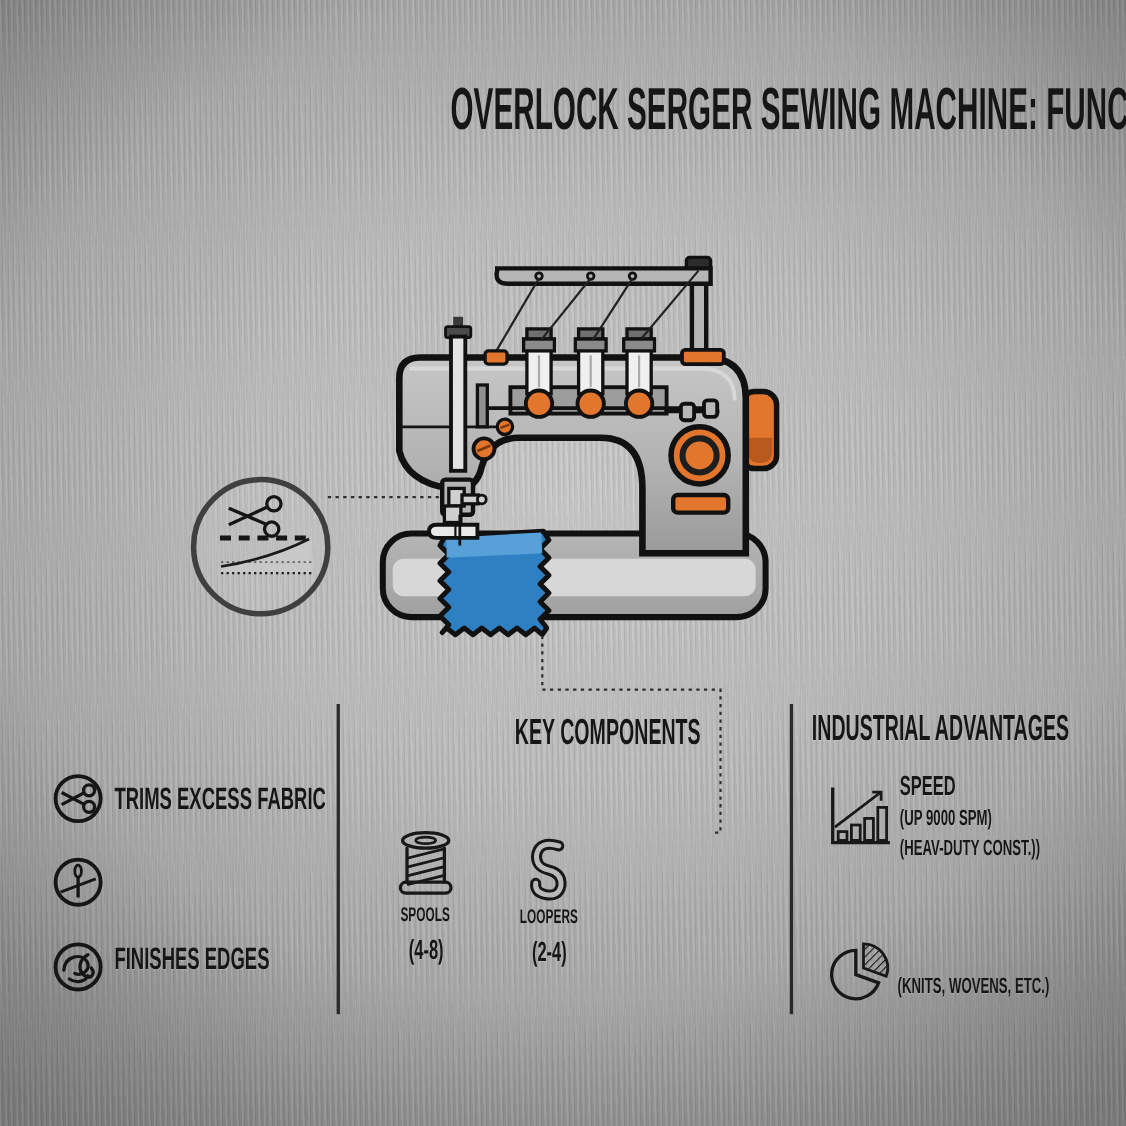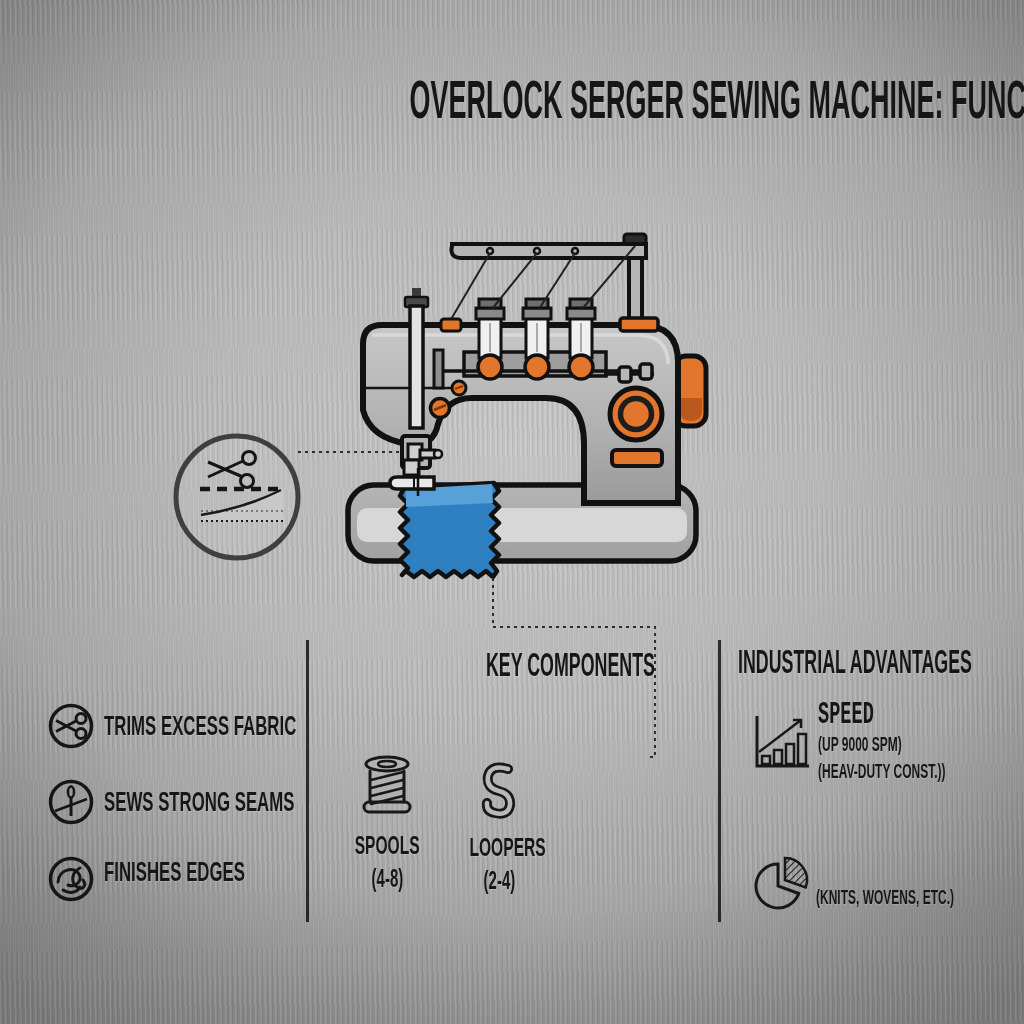--- a/index.html
+++ b/index.html
@@ -28,26 +28,26 @@
   .sec-head{font-size:33px;line-height:33px;}
   .sec-head .cx{transform:scaleX(0.54);}
 
   .item-label{font-size:28px;line-height:28px;}
   .item-label .cx{transform:scaleX(0.60);}
   .item-sub{font-size:25px;line-height:25px;}
   .item-sub .cx{transform:scaleX(0.60);}
 
   .comp-col{width:110px;text-align:center;}
   .comp-iconbox{height:70px;display:flex;align-items:flex-end;justify-content:center;}
-  .comp-label{font-size:26px;line-height:26px;margin-top:14px;}
+  .comp-label{font-size:18px;line-height:26px;}
   .comp-label .cx{transform:scaleX(0.60);}
   .comp-count{font-size:25px;line-height:25px;margin-top:8px;}
   .comp-count .cx{transform:scaleX(0.60);}
 
-  .adv-label{font-size:31px;line-height:30px;font-family:Liberation Mono, monospace;}
+  .adv-label{font-size:25px;line-height:30px;}
   .adv-label .cx{transform:scaleX(0.60);}
   .adv-detail{font-size:20px;line-height:27px;}
   .adv-detail .cx{transform:scaleX(0.60);}
 
   .vdivider{width:3px;background:var(--divider,#1c1c1c);opacity:.9;}
 
   svg .f-orange{fill:var(--orange,#e2762c);}
   svg .f-orange-dark{fill:var(--orange-dark,#b9591e);}
   svg .f-blue{fill:var(--fabric-blue,#2f80c3);}
   svg .f-blue-light{fill:var(--fabric-blue-light,#57a0d8);}
@@ -209,37 +209,34 @@
   <div class="abs txt item-label" style="left:104px;top:712px">
     <span class="cx oxl">TRIMS EXCESS FABRIC</span>
   </div>
 
   <svg class="abs" style="left:47px;top:778px" width="48" height="48" viewBox="0 0 48 48" fill="none" stroke="#161616">
     <circle cx="24" cy="24" r="20.5" stroke-width="3.5"></circle>
     <ellipse cx="24" cy="14" rx="3" ry="5.5" stroke-width="2.5"></ellipse>
     <line x1="24" y1="19.5" x2="24" y2="38" stroke-width="3"></line>
     <line x1="8" y1="33" x2="40" y2="21" stroke-width="2.5"></line>
   </svg>
-  <div class="abs txt item-label" style="left:104px;top:788px">
-    <span class="cx oxl">SEWS STRONG SEAMS</span>
-  </div>
 
   <svg class="abs" style="left:47px;top:855px" width="48" height="48" viewBox="0 0 48 48" fill="none" stroke="#161616">
     <circle cx="24" cy="24" r="20.5" stroke-width="3.5"></circle>
     <path d="M 11,27 C 12,14 27,11 32,19 C 36,26 28,33 21,30" stroke-width="3" stroke-linecap="round"></path>
     <path d="M 33,13 C 25,17 23,27 30,32 C 36,36 40,30 36,25" stroke-width="3" stroke-linecap="round"></path>
     <path d="M 16,35 C 22,39 30,38 33,32" stroke-width="3" stroke-linecap="round"></path>
   </svg>
   <div class="abs txt item-label" style="left:104px;top:858px">
     <span class="cx oxl">FINISHES EDGES</span>
   </div>
 
   <div class="abs vdivider" style="left:306px;top:640px;height:282px"></div>
 
-  <div class="abs txt sec-head" style="left:414px;top:648px;width:240px;text-align:center">
+  <div class="abs txt sec-head" style="left:396px;top:648px;width:240px;text-align:center">
     <span class="cx oxc">KEY COMPONENTS</span>
   </div>
 
   <div class="abs comp-col" style="left:332px;top:748px">
     <div class="comp-iconbox">
       <svg width="60" height="64" viewBox="0 0 60 64" fill="none" stroke="#181818" stroke-linecap="round">
         <ellipse cx="30" cy="10" rx="21" ry="7" stroke-width="3"></ellipse>
         <ellipse cx="30" cy="10" rx="9" ry="3" stroke-width="2.5"></ellipse>
         <line x1="13" y1="17" x2="13" y2="48" stroke-width="3"></line>
         <line x1="47" y1="17" x2="47" y2="48" stroke-width="3"></line>

